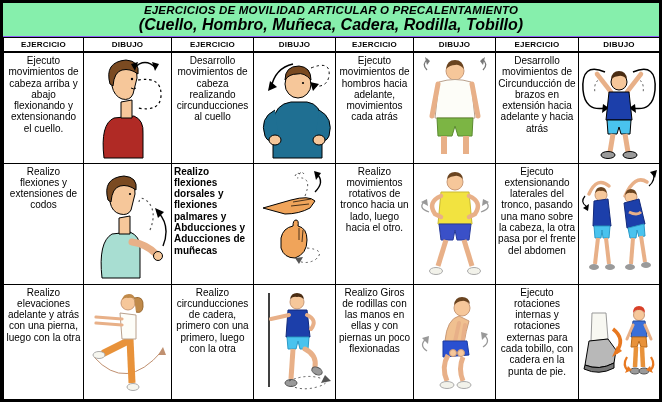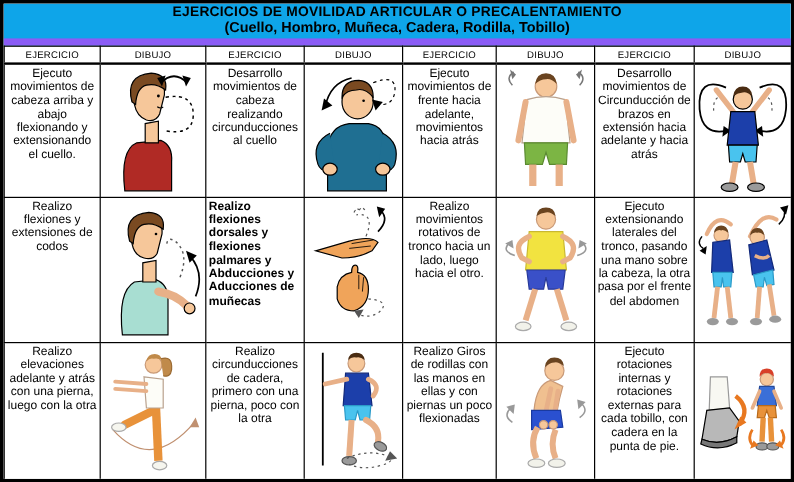--- a/index.html
+++ b/index.html
@@ -1,21 +1,21 @@
 <!DOCTYPE html>
 <html><head>
 <meta charset="utf-8">
 <style>
   html,body{margin:0;padding:0;background:#fff;font-family:"Liberation Sans",sans-serif;}
   .sheet{width:662px;height:402px;box-sizing:border-box;border:3px solid #000;background:#fff;display:flex;flex-direction:column;overflow:hidden;}
-  .titlebar{background:#0ea5e9;border-bottom:6px solid #8b5cf6;text-align:center;padding:1px 0 2px 0;}
+  .titlebar{background:#86efac;border-bottom:1px solid #8b5cf6;text-align:center;padding:1px 0 2px 0;font-style:italic;}
   .title{font-size:11.5px;font-weight:bold;letter-spacing:.2px;}
-  .subtitle{font-size:12px;font-weight:bold;}
+  .subtitle{font-size:16px;font-weight:bold;}
   table{border-collapse:collapse;table-layout:fixed;width:100%;flex:1;}
-  th{border:1px solid #000;border-bottom:2px solid #000;font-size:8px;font-weight:normal;height:13px;padding:0;background:#fff;letter-spacing:.2px;}
+  th{border:1px solid #000;border-bottom:2px solid #000;font-size:8px;font-weight:bold;height:13px;padding:0;background:#fff;letter-spacing:.2px;}
   td{border:1px solid #000;vertical-align:top;padding:2px 2px 0 2px;font-size:10px;line-height:1.13;text-align:center;color:#000;background:#fff;}
   td.draw{padding:1px 0 0 0;text-align:center;vertical-align:middle;}
   td.left{text-align:left;font-weight:bold;}
   svg{display:block;margin:0 auto;}
 </style>
 </head>
 <body>
 
 <div class="sheet">
   <div class="titlebar">
@@ -73,21 +73,21 @@
             <ellipse cx="64" cy="84" rx="6" ry="5" fill="#f6c79a" stroke="#000"></ellipse>
             <ellipse cx="43" cy="28" rx="13" ry="14" fill="#f6c79a" stroke="#000"></ellipse>
             <path d="M30 24 Q30 10 44 10 Q56 11 56 24 Q49 16 42 18 Q34 18 30 24 Z" fill="#7a4a21" stroke="#000"></path>
             <circle cx="48" cy="27" r="1.1"></circle>
             <path d="M16 32 Q20 12 38 8" fill="none" stroke="#000" stroke-width="1.4"></path>
             <polygon points="13,35 15,25 22,31"></polygon>
             <path d="M56 12 Q76 4 74 20 Q72 32 58 30" fill="none" stroke="#000" stroke-dasharray="2.5 3"></path>
             <polygon points="55,26 64,28 58,35"></polygon>
           </svg>
         </td>
-        <td>Ejecuto movimientos de frente hacia adelante, movimientos hacia atrás</td>
+        <td>Ejecuto movimientos de hombros hacia adelante, movimientos cada atrás</td>
         <td class="draw">
           <svg width="80" height="104" viewBox="0 0 80 104">
             <circle cx="40" cy="15" r="9" fill="#f6c79a" stroke="#c99a78"></circle>
             <path d="M31 13 Q32 4 40 4 Q48 4 49 13 Q44 8 40 9 Q35 9 31 13 Z" fill="#6a4420"></path>
             <path d="M24 26 Q40 21 56 26 L60 62 L20 62 Z" fill="#fdfdf8" stroke="#b9a18d"></path>
             <path d="M23 28 L17 60" stroke="#e8b088" stroke-width="5" fill="none" stroke-linecap="round"></path>
             <path d="M57 28 L63 60" stroke="#e8b088" stroke-width="5" fill="none" stroke-linecap="round"></path>
             <path d="M22 62 L58 62 L57 80 L43 80 L40 70 L37 80 L23 80 Z" fill="#7cb544" stroke="#5a8a30"></path>
             <path d="M29 80 L29 98" stroke="#e8b088" stroke-width="6"></path>
             <path d="M51 80 L51 98" stroke="#e8b088" stroke-width="6"></path>
@@ -211,21 +211,21 @@
             <ellipse cx="11" cy="68" rx="6" ry="3.5" fill="#f6f6ef" stroke="#aaa"></ellipse>
             <ellipse cx="45" cy="100" rx="6" ry="3.5" fill="#f6f6ef" stroke="#aaa"></ellipse>
             <path d="M32 26 L48 28 L48 52 L34 52 Z" fill="#fdfdf8" stroke="#b9a18d"></path>
             <path d="M34 32 L8 30" stroke="#e8b088" stroke-width="3.2" fill="none" stroke-linecap="round"></path>
             <path d="M34 38 L8 36" stroke="#e8b088" stroke-width="3.2" fill="none" stroke-linecap="round"></path>
             <circle cx="40" cy="16" r="7" fill="#f6c79a" stroke="#c99a78"></circle>
             <path d="M34 13 Q35 7 41 7 Q46 7 47 12 Q43 10 40 11 Q37 10 34 13 Z" fill="#c08a4a"></path>
             <path d="M46 11 Q56 8 55 20 Q54 27 48 25" fill="#c08a4a" stroke="#9a6a32"></path>
           </svg>
         </td>
-        <td>Realizo circunducciones de cadera, primero con una pierna, poco con la otra</td>
+        <td>Realizo circunducciones de cadera, primero con una primero, luego con la otra</td>
         <td class="draw">
           <svg width="80" height="112" viewBox="0 0 80 112">
             <line x1="14" y1="6" x2="14" y2="100" stroke="#000" stroke-width="1.5"></line>
             <circle cx="42" cy="15" r="7" fill="#f6c79a" stroke="#c99a78"></circle>
             <path d="M35 12 Q36 6 42 6 Q48 6 49 12 Q45 9 42 10 Q38 9 35 12 Z" fill="#4a2c12"></path>
             <path d="M33 23 L52 23 L55 50 L31 50 Z" fill="#1c3faa" stroke="#12297a"></path>
             <path d="M34 28 L16 32" stroke="#e8b088" stroke-width="4" fill="none" stroke-linecap="round"></path>
             <path d="M52 28 Q63 33 56 42" stroke="#e8b088" stroke-width="4" fill="none" stroke-linecap="round"></path>
             <path d="M32 50 L54 50 L53 62 L45 62 L43 54 L41 62 L33 62 Z" fill="#49c3ee" stroke="#2a9ac8"></path>
             <path d="M38 62 L36 92" stroke="#e8b088" stroke-width="5" fill="none"></path>

